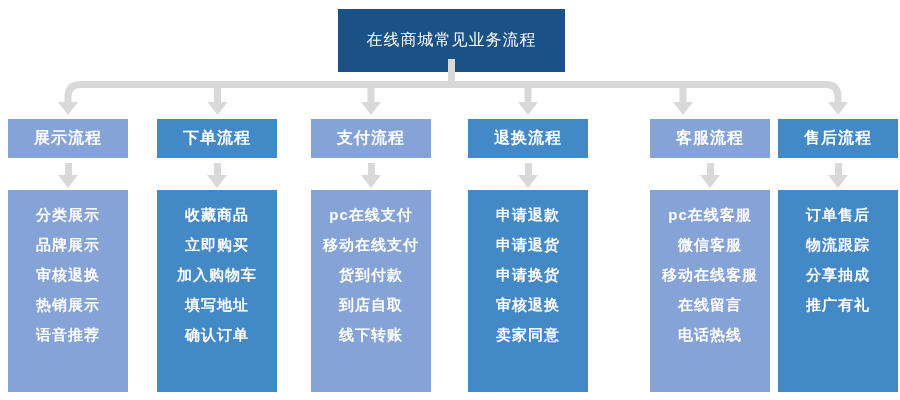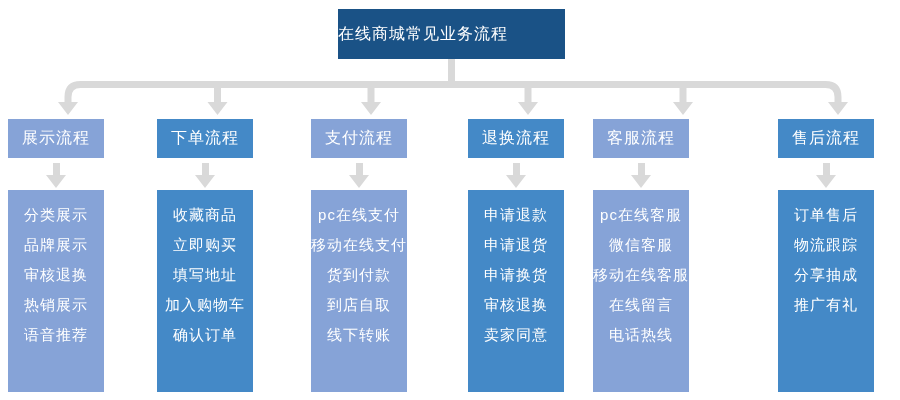--- a/index.html
+++ b/index.html
@@ -12,31 +12,31 @@
   body{
     width:900px;height:400px;
     background:#ffffff;
     font-family:"Liberation Sans","DejaVu Sans",sans-serif;
     position:relative;
     overflow:hidden;
   }
   .stage{position:absolute;inset:0;width:900px;height:400px;}
 
   .root-node{
-    position:absolute;left:338px;top:9px;width:227px;height:50px;
+    position:absolute;left:338px;top:9px;width:227px;height:63px;
     background:var(--root-color);
     color:#ffffff;font-size:16px;letter-spacing:1px;
-    display:flex;align-items:center;justify-content:flex-start;
+    display:flex;align-items:center;justify-content:center;
   }
 
   .connector{position:absolute;left:0;top:59px;width:900px;height:60px;}
   .connector path{stroke:var(--gray);stroke-width:7;fill:none;}
   .connector polygon{fill:var(--gray);}
 
-  .col{position:absolute;top:119px;width:96px;}
+  .col{position:absolute;top:119px;width:120px;font-weight:bold;}
   .hdr{
     height:39px;display:flex;align-items:center;justify-content:center;
     color:#ffffff;font-size:16px;letter-spacing:1px;
   }
   .arrow{
     height:32px;display:flex;flex-direction:column;align-items:center;
   }
   .arrow-stem{width:7px;height:12px;background:var(--gray);margin-top:5px;}
   .arrow-head{
     width:0;height:0;
@@ -100,22 +100,22 @@
       </div>
       <div class="col" style="left: 157px;">
         <div class="hdr tone-bright">下单流程</div>
         <div class="arrow">
           <div class="arrow-stem"></div>
           <div class="arrow-head"></div>
         </div>
         <div class="list tone-bright">
           <div class="item">收藏商品</div>
           <div class="item">立即购买</div>
+          <div class="item">加入购物车</div>
           <div class="item">填写地址</div>
-          <div class="item">加入购物车</div>
           <div class="item">确认订单</div>
         </div>
       </div>
       <div class="col" style="left: 311px;">
         <div class="hdr tone-light">支付流程</div>
         <div class="arrow">
           <div class="arrow-stem"></div>
           <div class="arrow-head"></div>
         </div>
         <div class="list tone-light">
@@ -133,21 +133,21 @@
           <div class="arrow-head"></div>
         </div>
         <div class="list tone-bright">
           <div class="item">申请退款</div>
           <div class="item">申请退货</div>
           <div class="item">申请换货</div>
           <div class="item">审核退换</div>
           <div class="item">卖家同意</div>
         </div>
       </div>
-      <div class="col" style="left: 593px;">
+      <div class="col" style="left: 650px;">
         <div class="hdr tone-light">客服流程</div>
         <div class="arrow">
           <div class="arrow-stem"></div>
           <div class="arrow-head"></div>
         </div>
         <div class="list tone-light">
           <div class="item">pc在线客服</div>
           <div class="item">微信客服</div>
           <div class="item">移动在线客服</div>
           <div class="item">在线留言</div>

